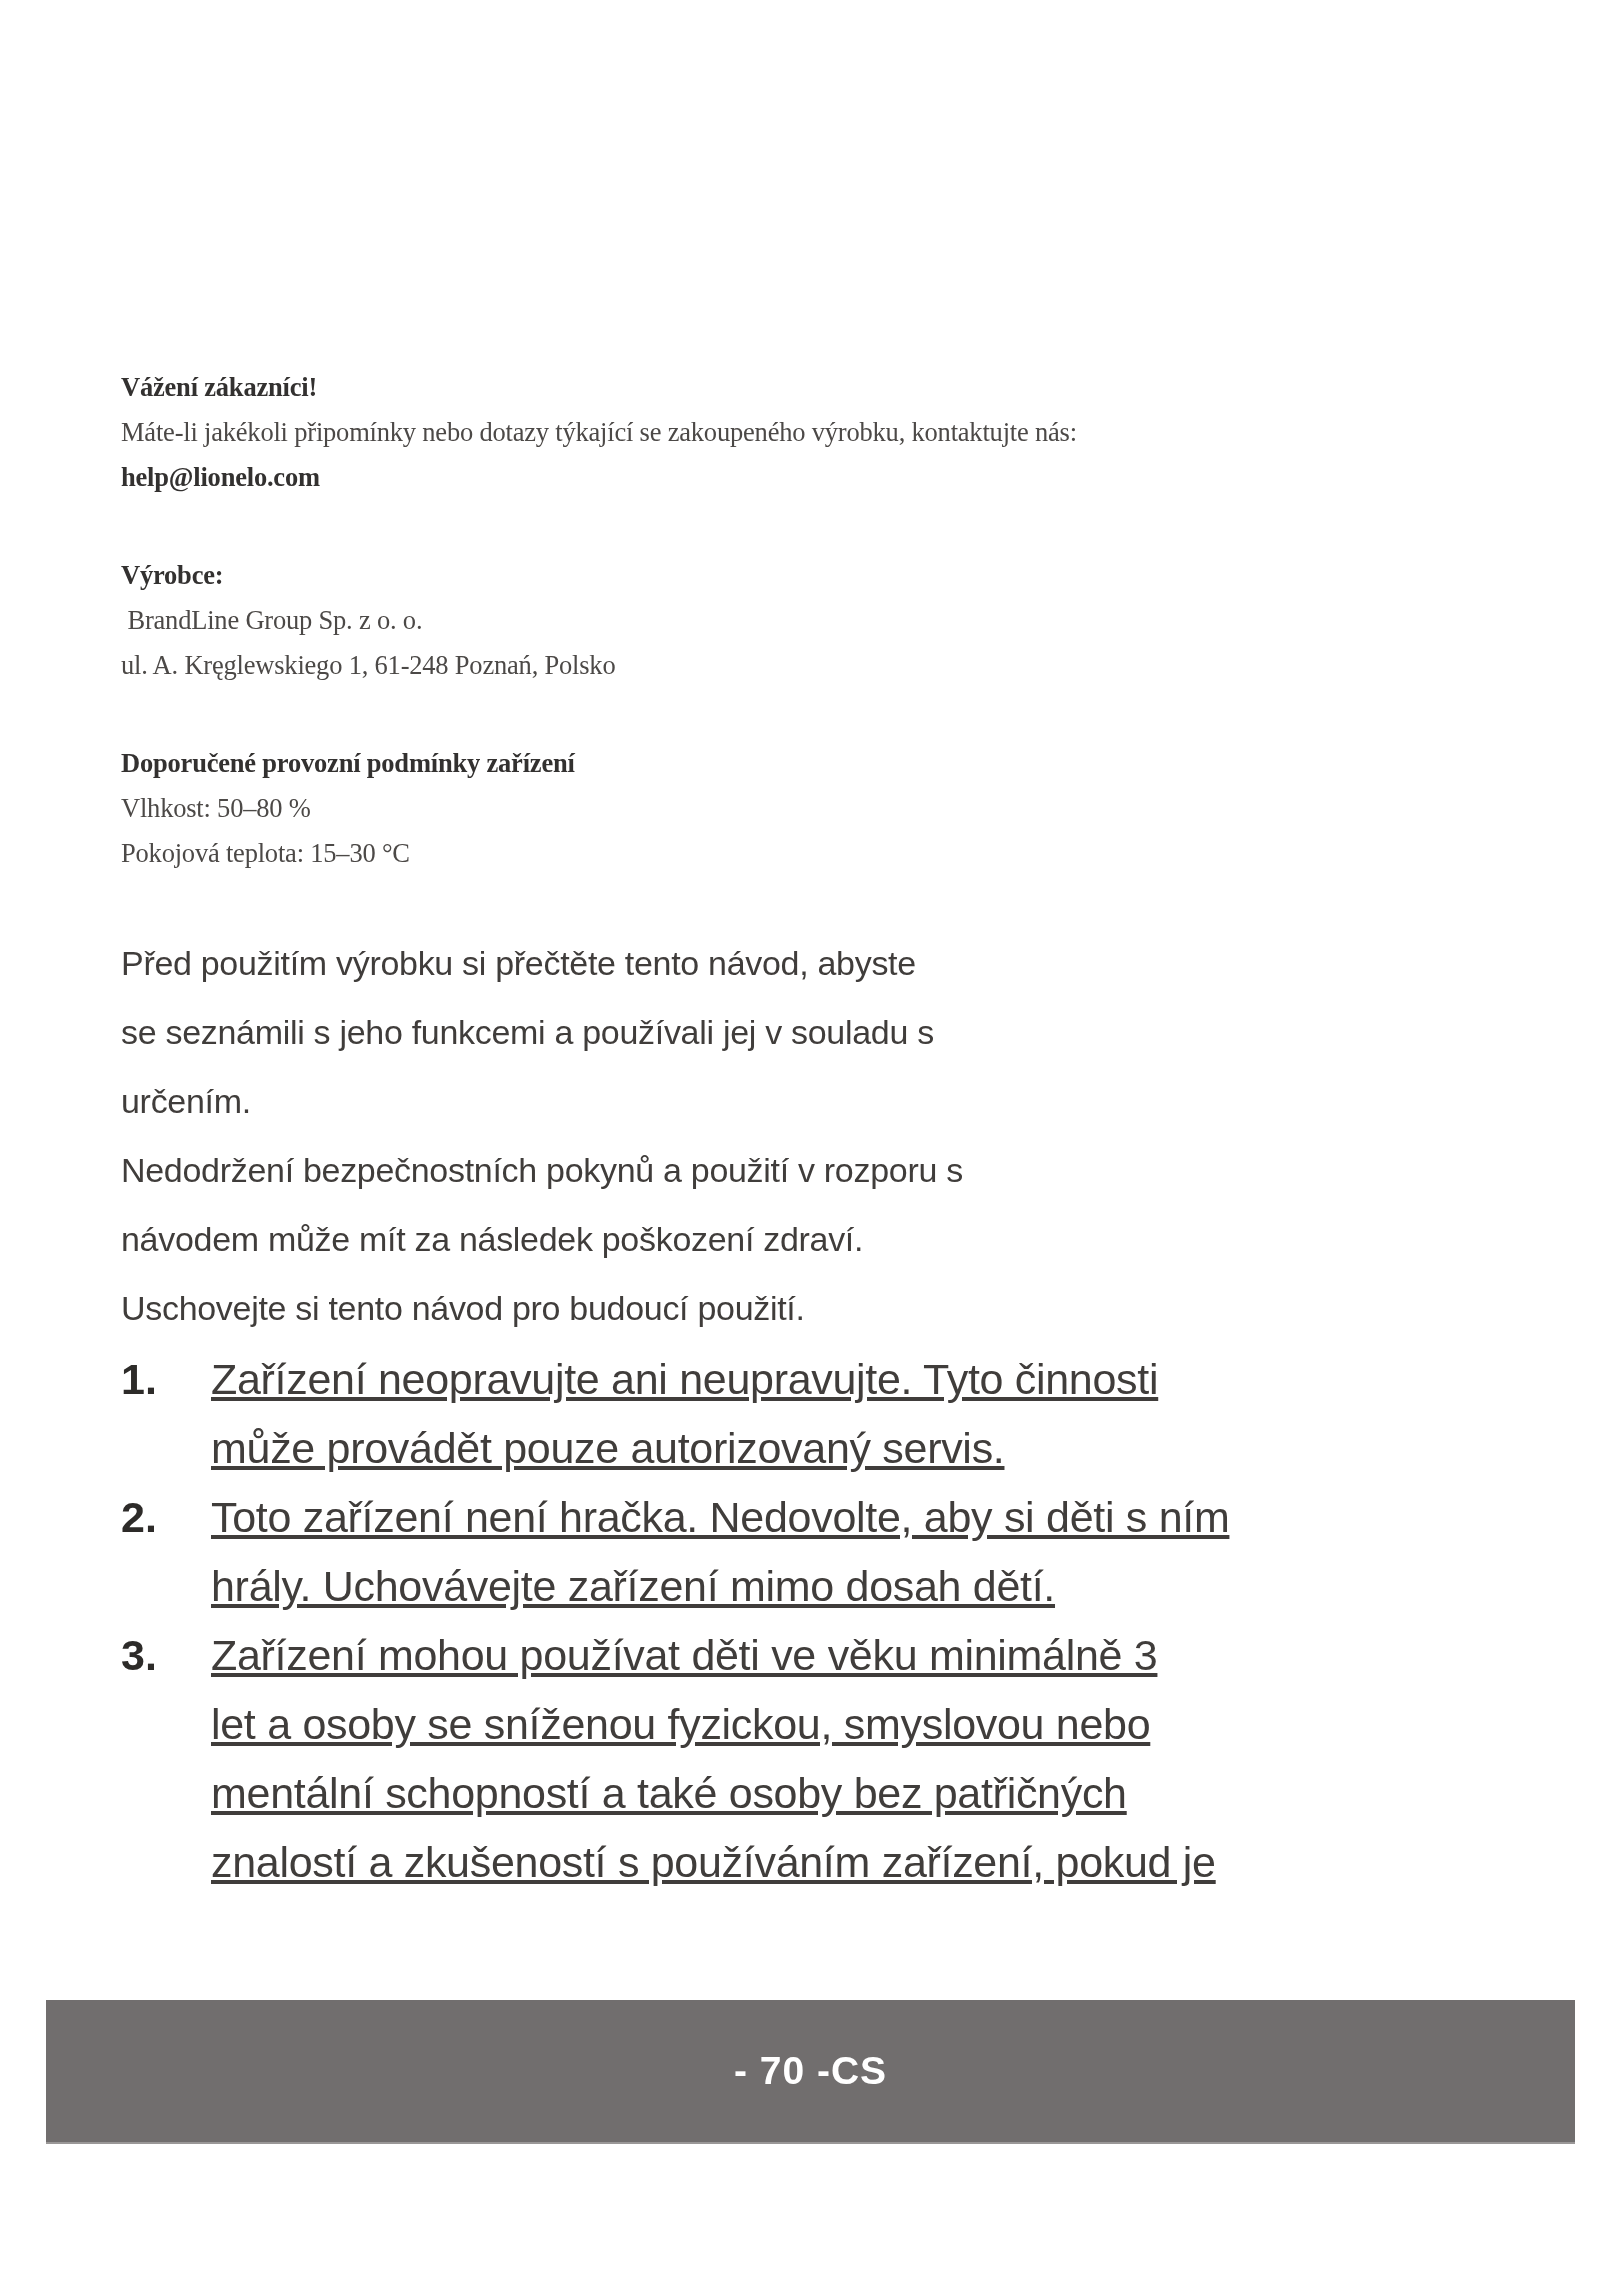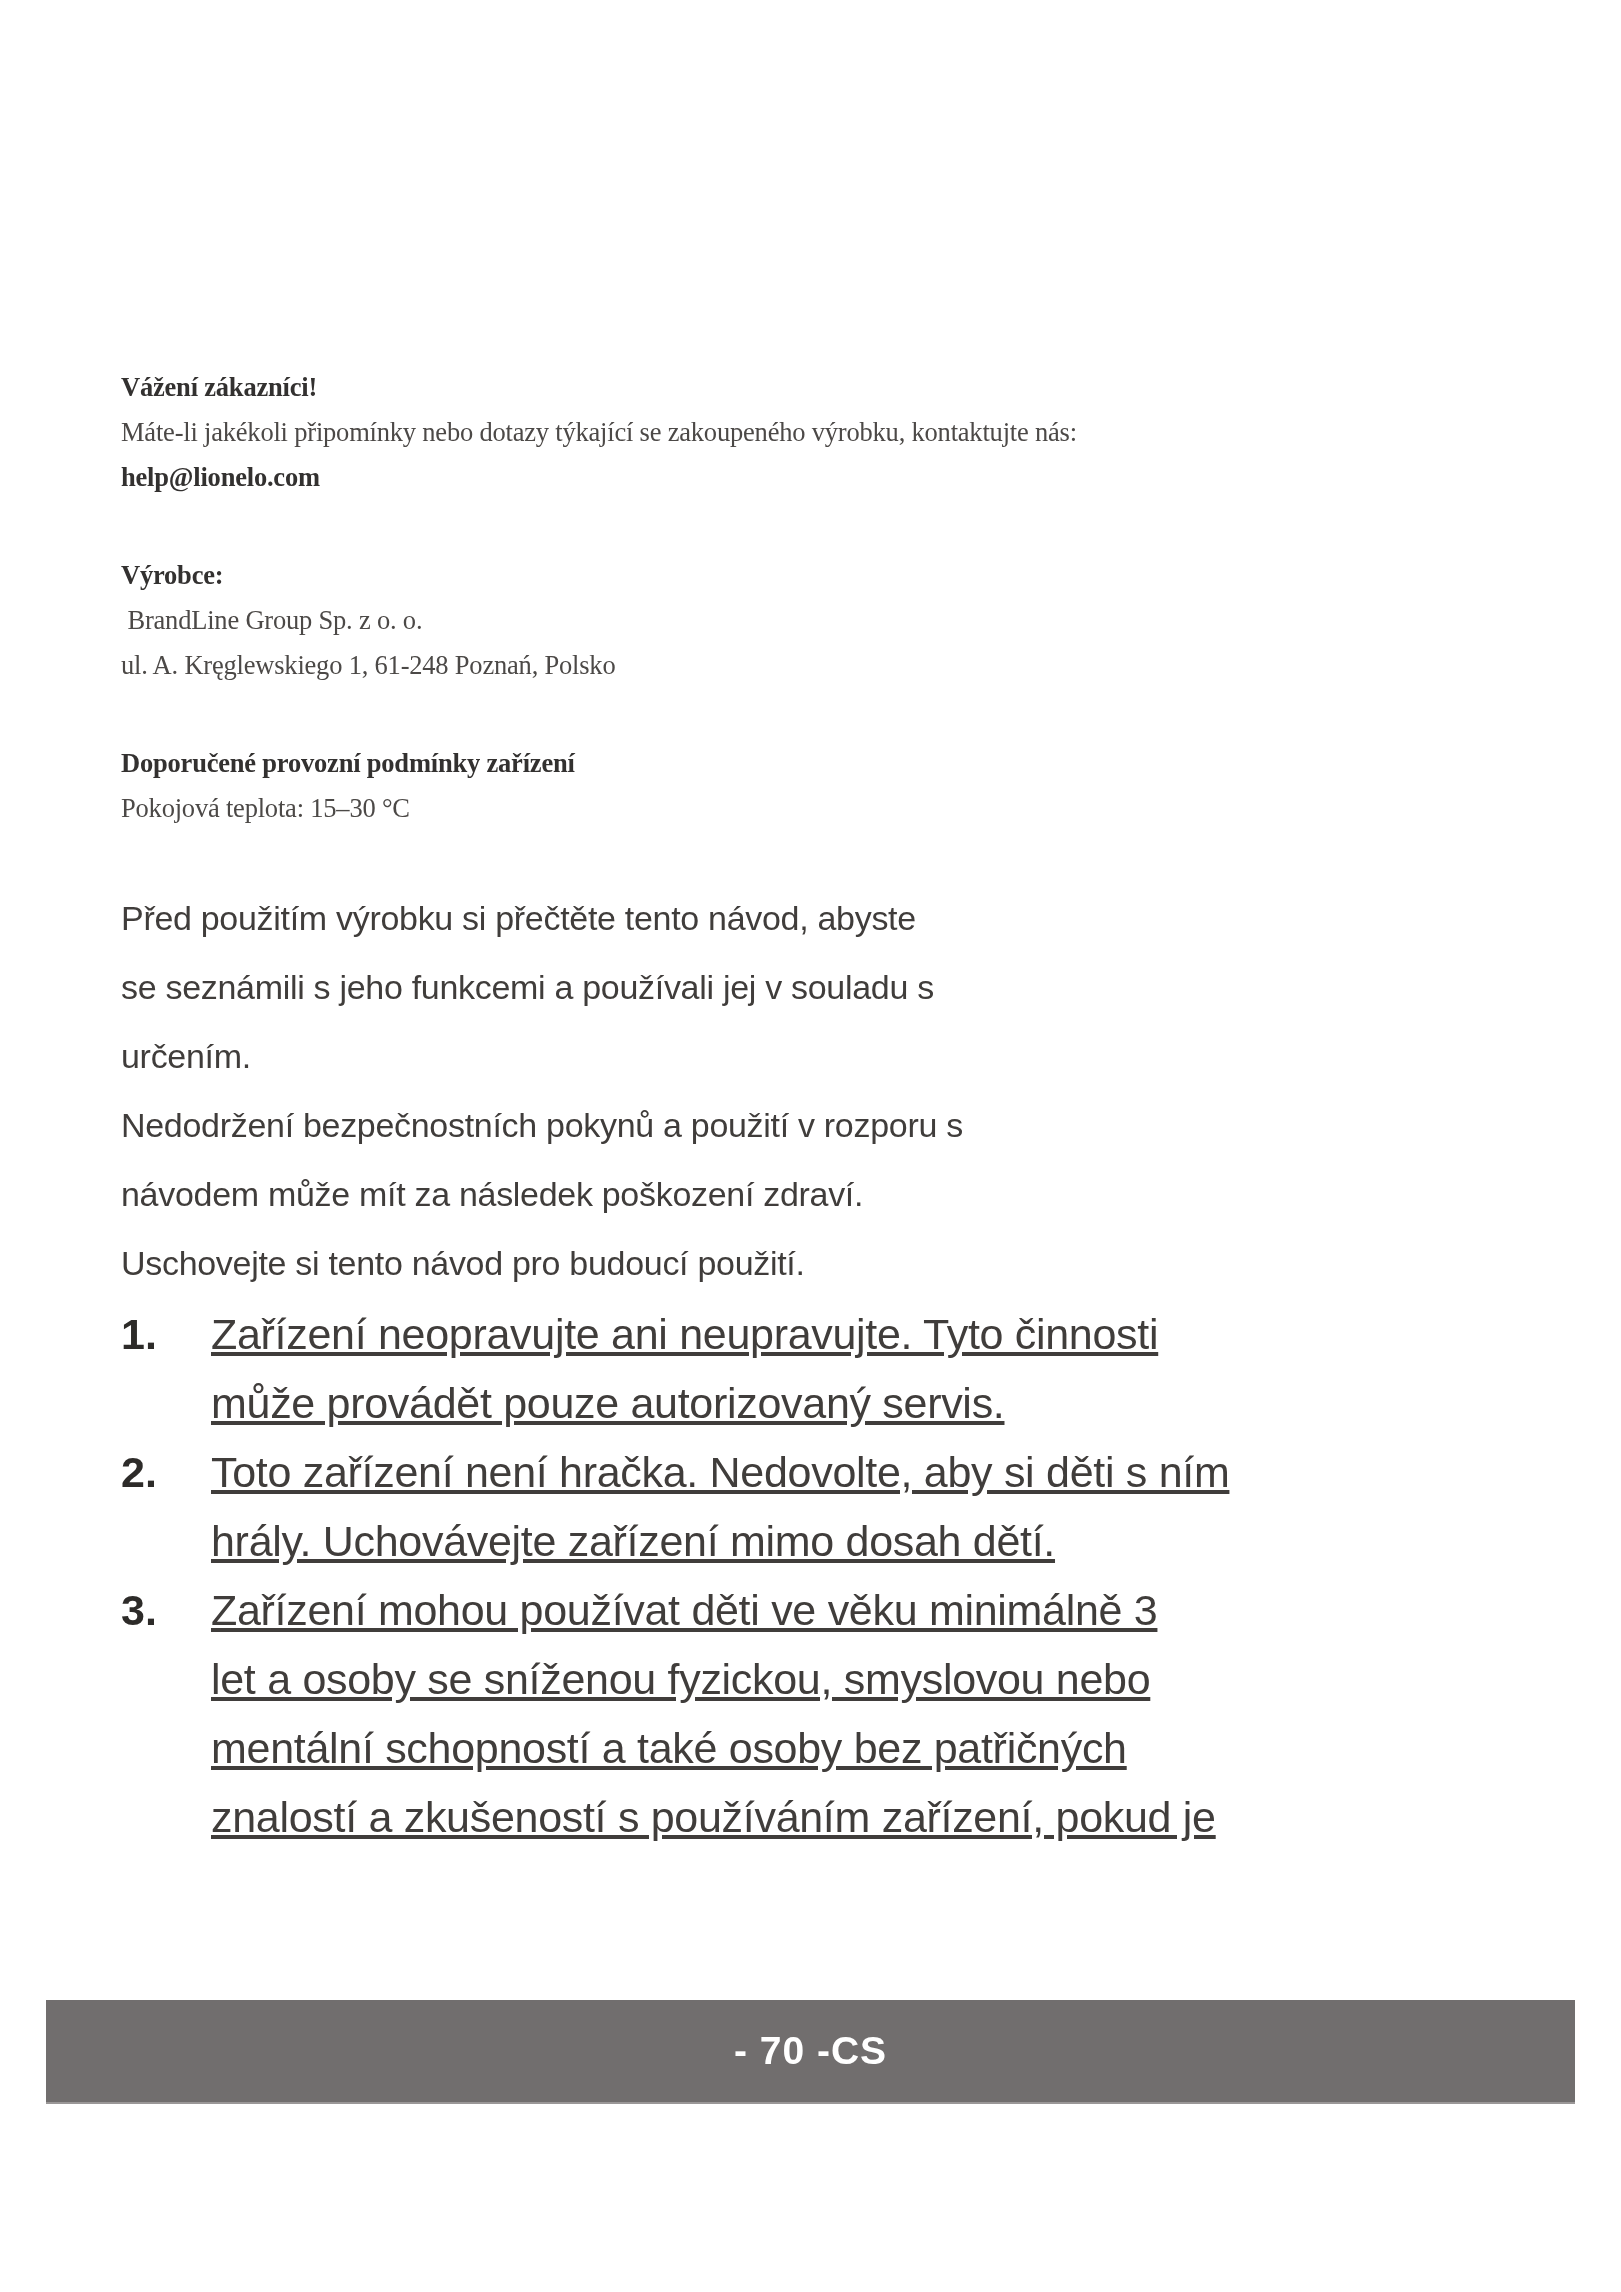--- a/index.html
+++ b/index.html
@@ -23,21 +23,21 @@
     padding-left: 72px;
   }
   .lang-bar .lang-label {
     color: #ffffff;
     font-size: 35px;
     font-weight: bold;
     letter-spacing: 0.5px;
   }
   .footer-bar {
     position: absolute;
-    left: 46px; right: 46px; top: 2000px; height: 104px;
+    left: 46px; right: 46px; top: 2000px; height: 144px;
     background: #716e6e;
     border-bottom: 2px solid #9a9797;
     display: flex; align-items: center; justify-content: center;
   }
   .footer-bar .page-label {
     color: #ffffff;
     font-size: 39px;
     font-weight: bold;
     letter-spacing: 1px;
   }
@@ -112,20 +112,21 @@
     </div>
 
     <div class="small-block">
       <div class="line bold">Výrobce:</div>
       <div class="line"> BrandLine Group Sp. z o. o.</div>
       <div class="line">ul. A. Kręglewskiego 1, 61-248 Poznań, Polsko</div>
     </div>
 
     <div class="small-block">
       <div class="line bold">Doporučené provozní podmínky zařízení</div>
+      <div class="line">Vlhkost: 50–80 %</div>
       <div class="line">Pokojová teplota: 15–30 °C</div>
     </div>
 
     <div>
       <div class="body-text">Před použitím výrobku si přečtěte tento návod, abyste
 se seznámili s jeho funkcemi a používali jej v souladu s
 určením.
 Nedodržení bezpečnostních pokynů a použití v rozporu s
 návodem může mít za následek poškození zdraví.
 Uschovejte si tento návod pro budoucí použití.</div>

